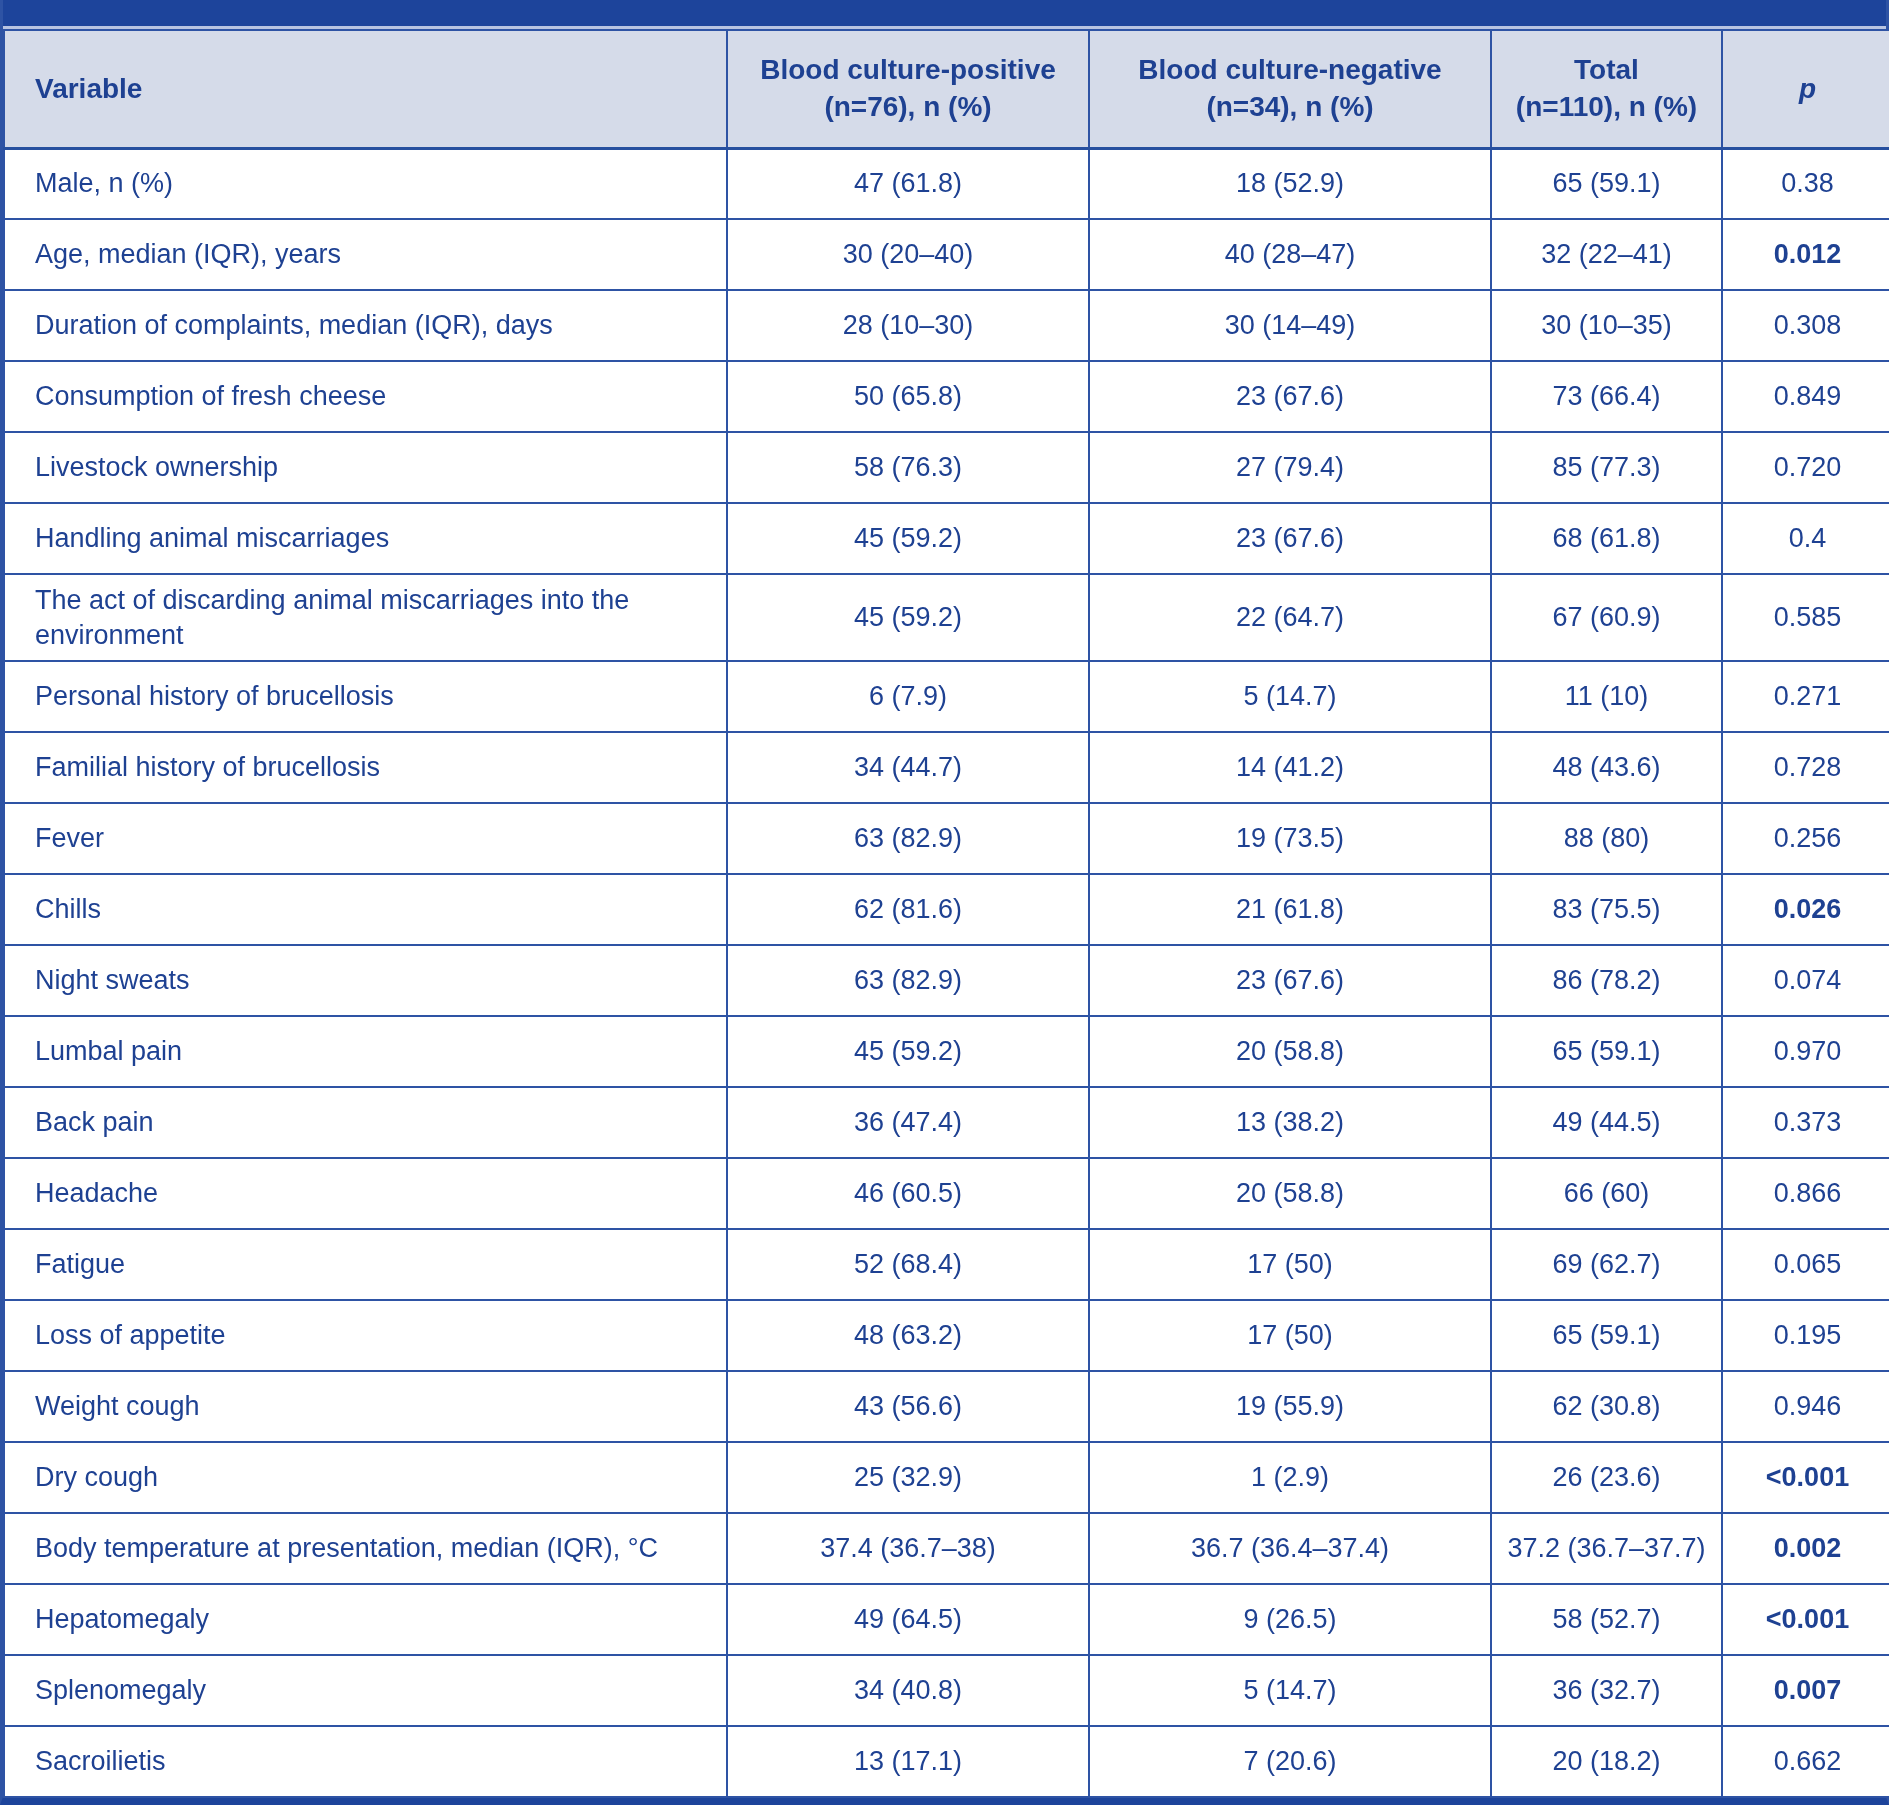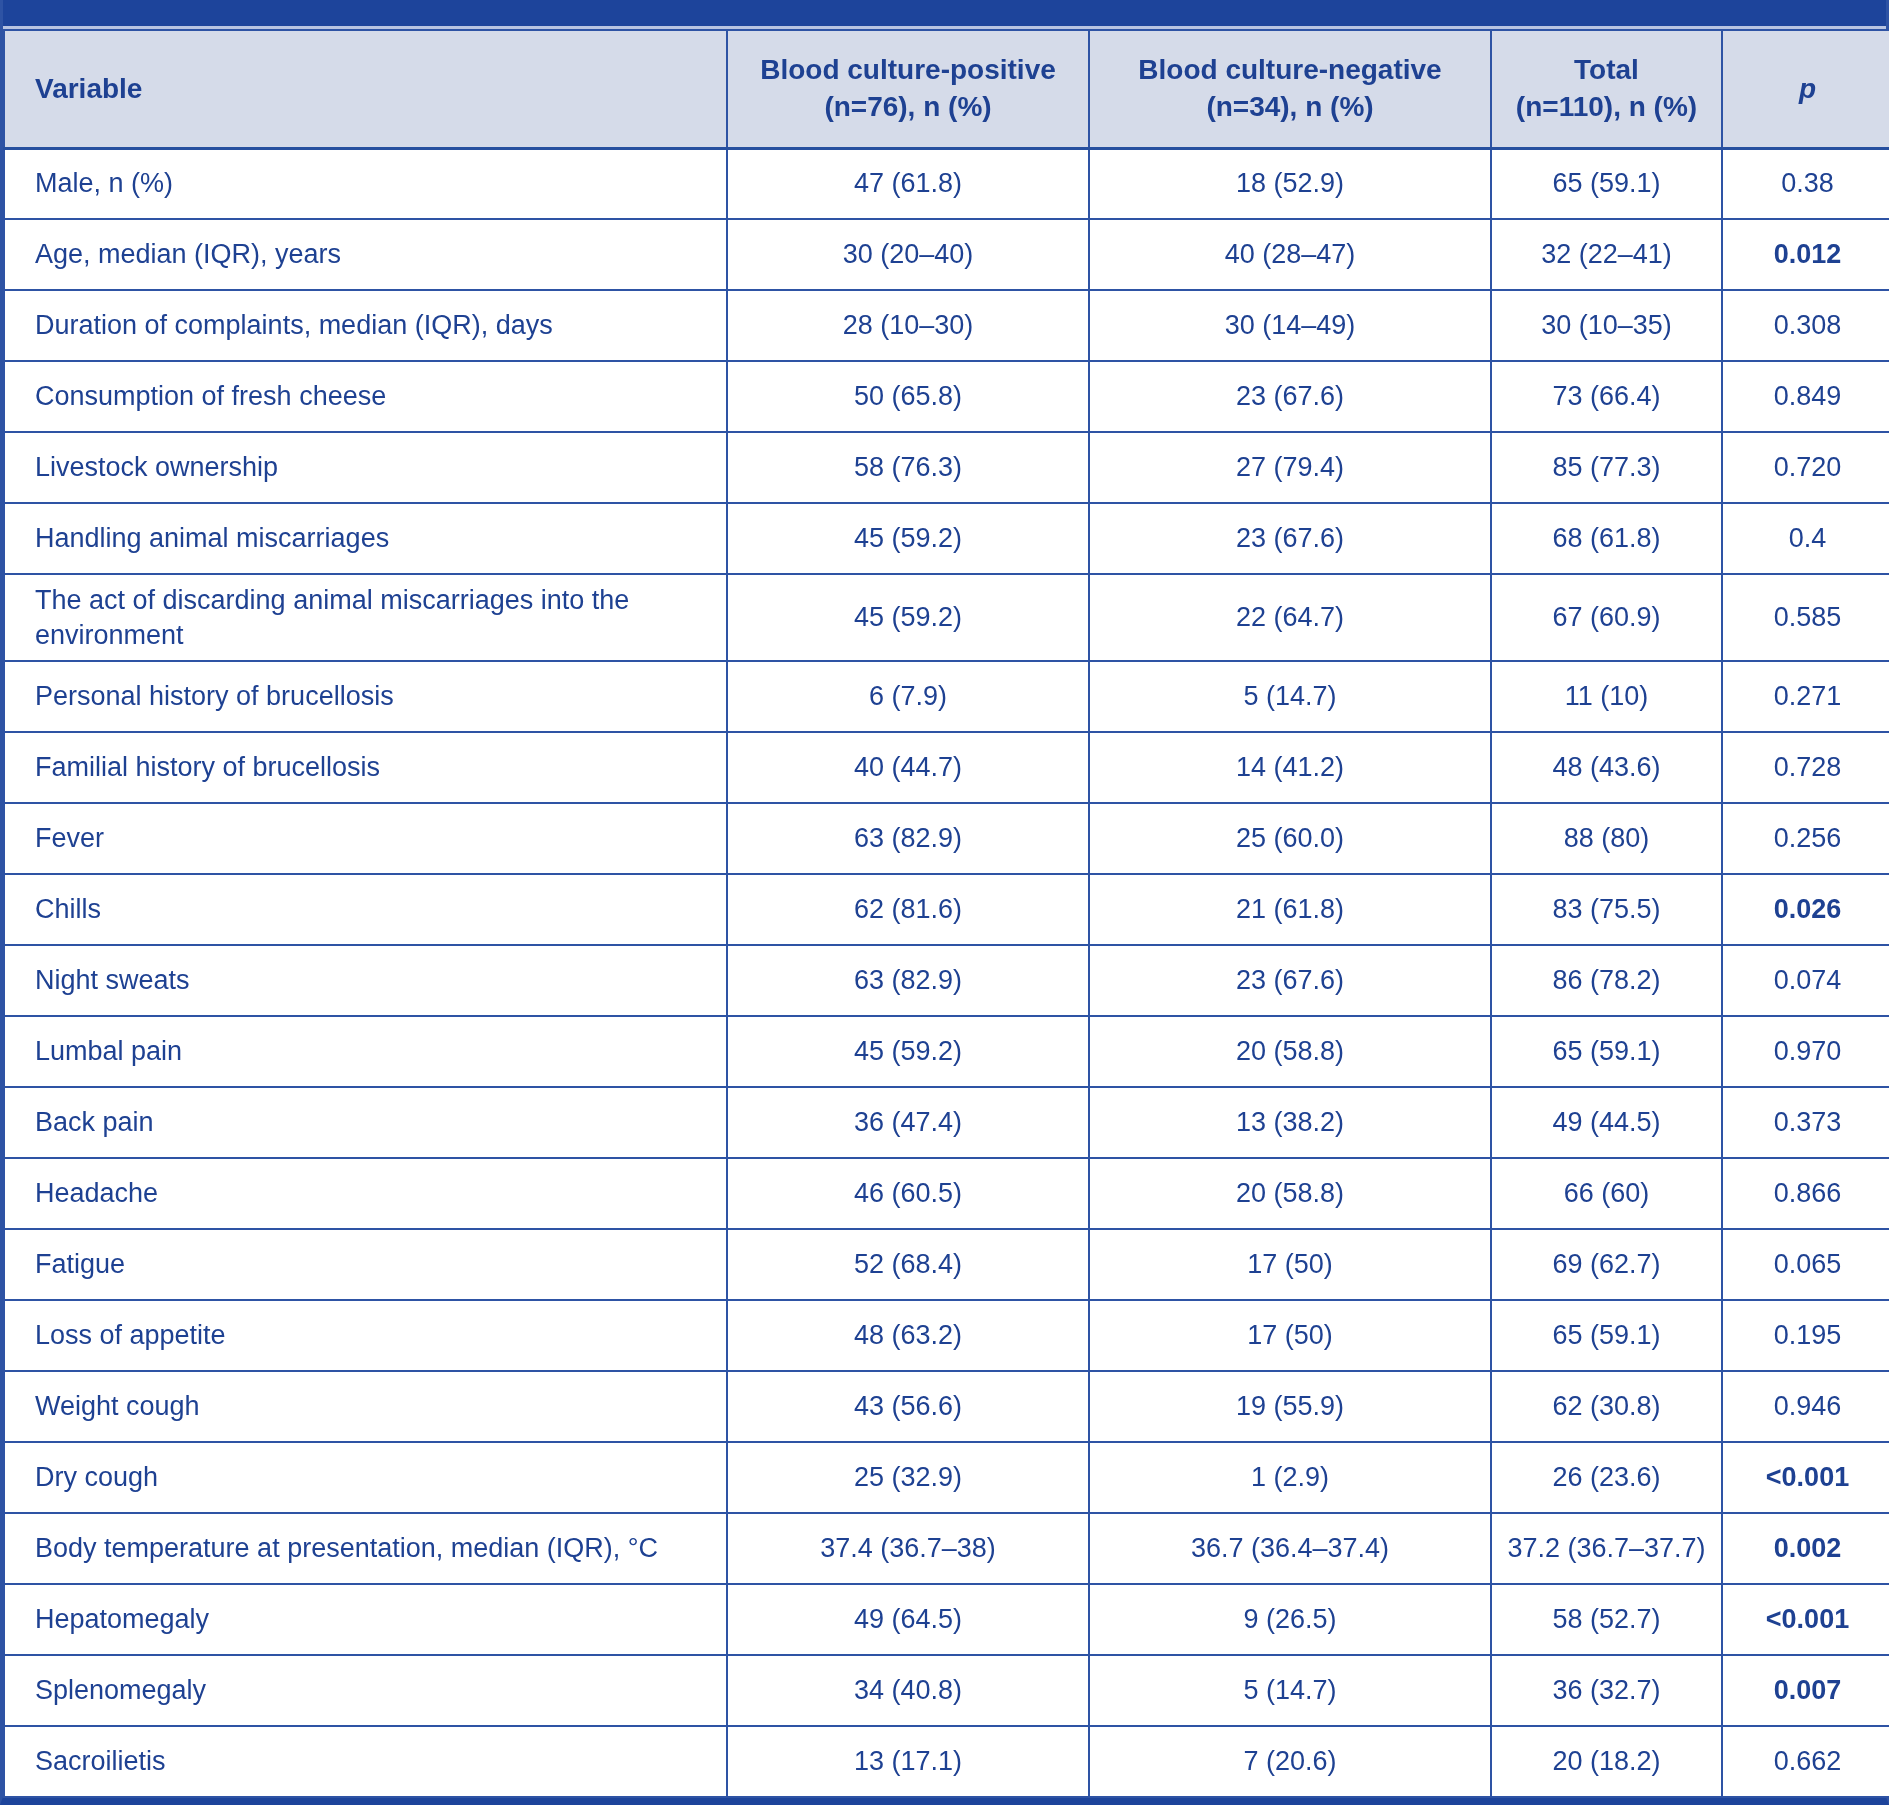--- a/index.html
+++ b/index.html
@@ -140,29 +140,29 @@
         </tr>
         <tr>
           <td class="td-var">Personal history of brucellosis</td>
           <td class="td-num">6 (7.9)</td>
           <td class="td-num">5 (14.7)</td>
           <td class="td-num">11 (10)</td>
           <td class="td-num td-p">0.271</td>
         </tr>
         <tr>
           <td class="td-var">Familial history of brucellosis</td>
-          <td class="td-num">40 (44.7)</td>
+          <td class="td-num">34 (44.7)</td>
           <td class="td-num">14 (41.2)</td>
           <td class="td-num">48 (43.6)</td>
           <td class="td-num td-p">0.728</td>
         </tr>
         <tr>
           <td class="td-var">Fever</td>
           <td class="td-num">63 (82.9)</td>
-          <td class="td-num">25 (60.0)</td>
+          <td class="td-num">19 (73.5)</td>
           <td class="td-num">88 (80)</td>
           <td class="td-num td-p">0.256</td>
         </tr>
         <tr>
           <td class="td-var">Chills</td>
           <td class="td-num">62 (81.6)</td>
           <td class="td-num">21 (61.8)</td>
           <td class="td-num">83 (75.5)</td>
           <td class="td-num td-p bold">0.026</td>
         </tr>

